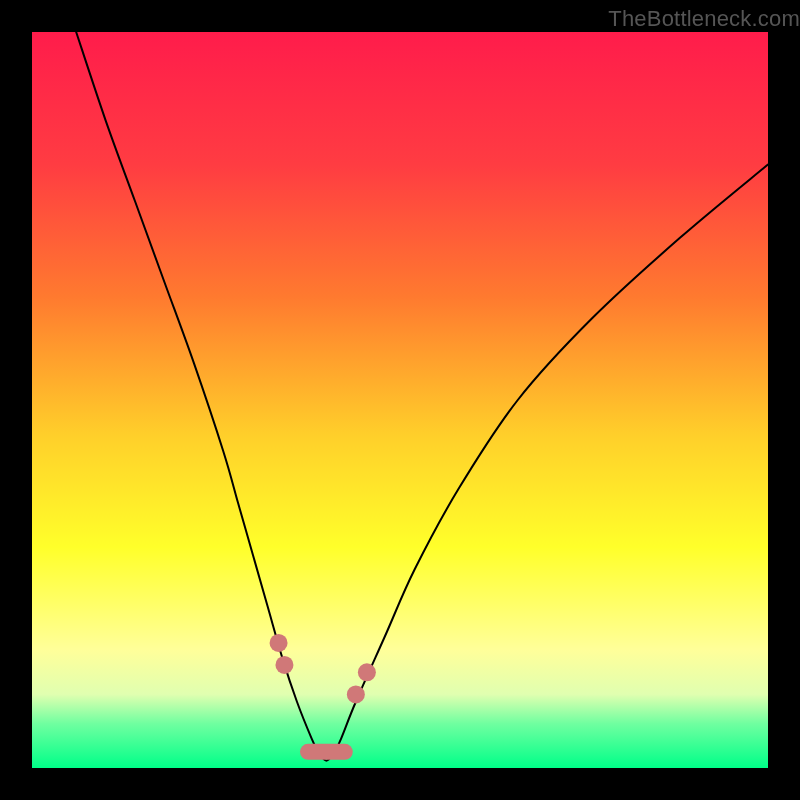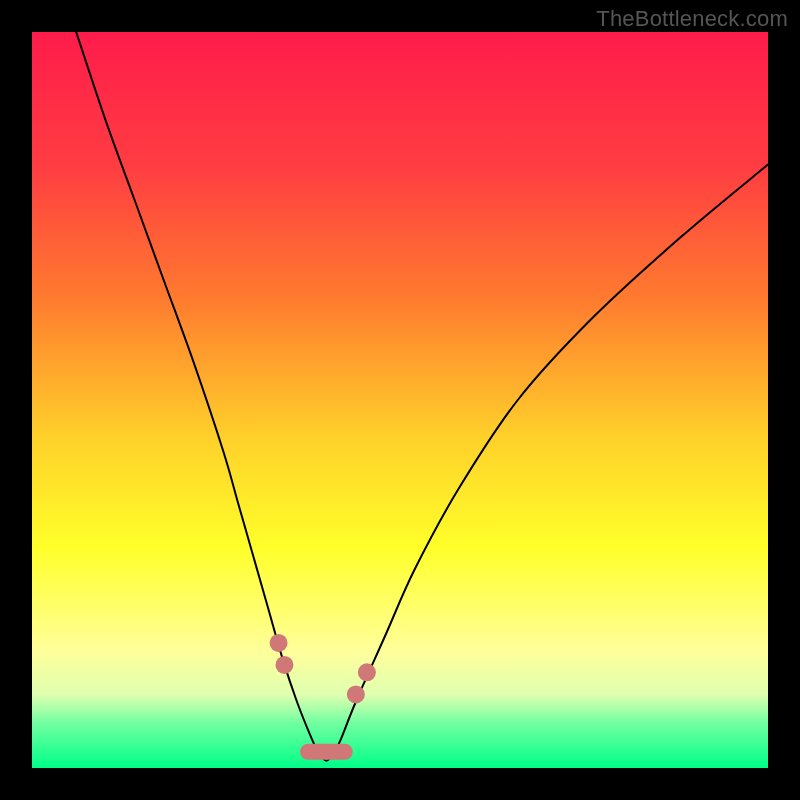--- a/index.html
+++ b/index.html
@@ -30,21 +30,21 @@
   .gradient-bg {
     position: absolute;
     left: 0;
     top: 0;
     width: 100%;
     height: 100%;
   }
   .watermark {
     position: absolute;
     top: 6px;
-    right: 12px;
+    right: 0;
     color: #555;
     font-size: 22px;
     font-weight: 500;
     letter-spacing: 0.2px;
     user-select: none;
     margin-left: 12px;
   }
   svg.curve-layer {
     position: absolute;
     left: 0;

